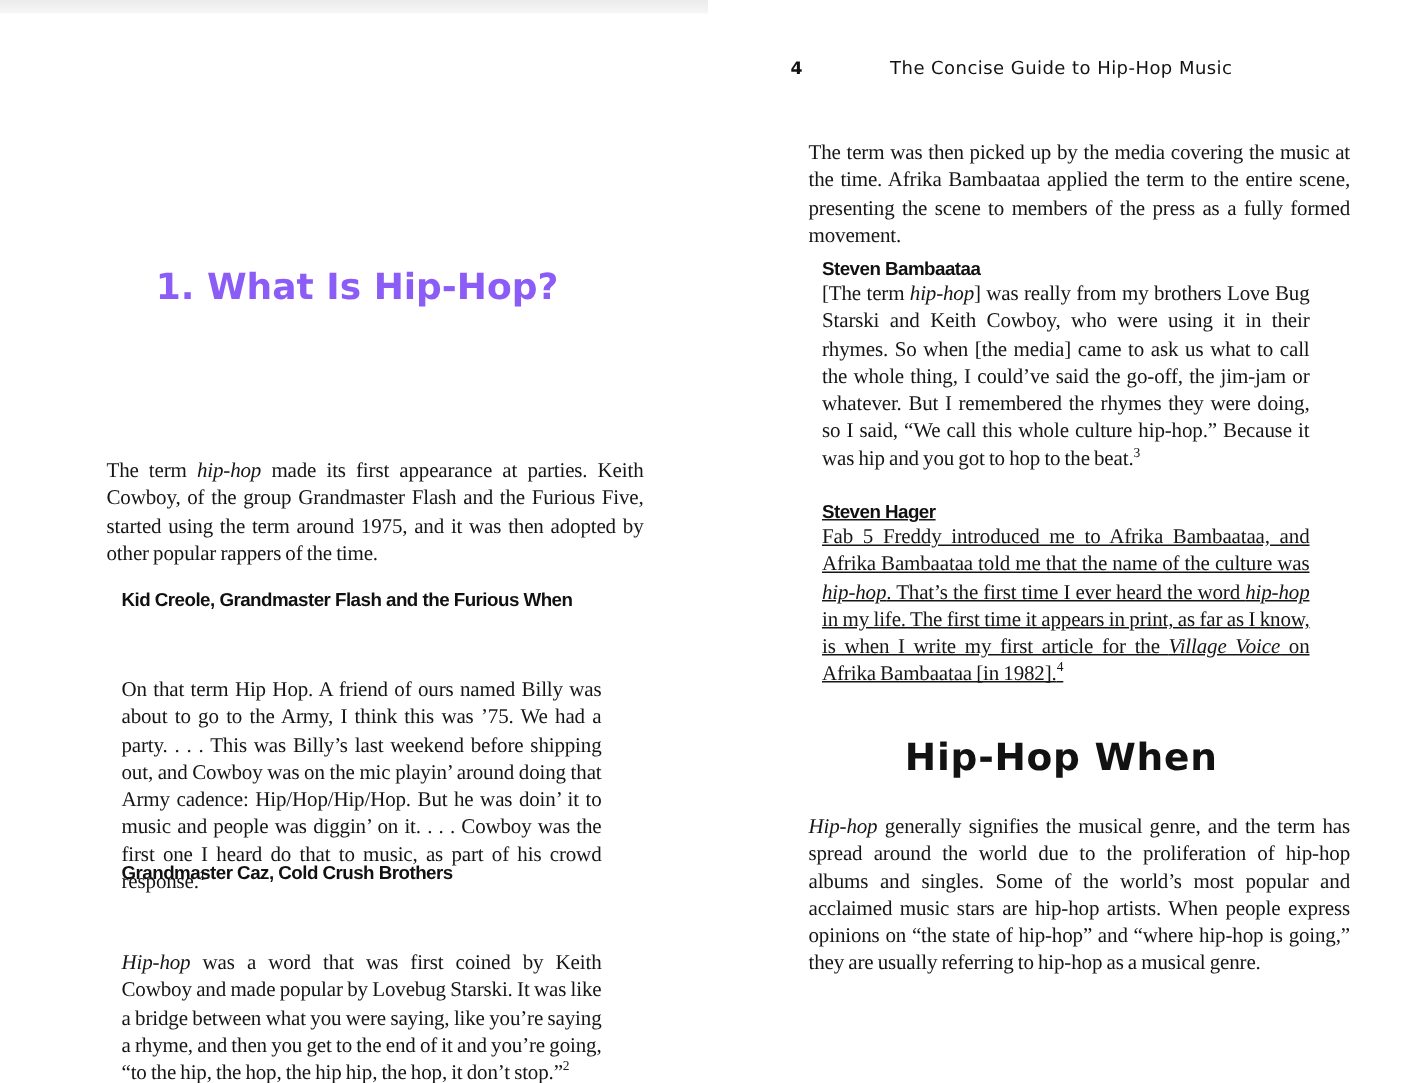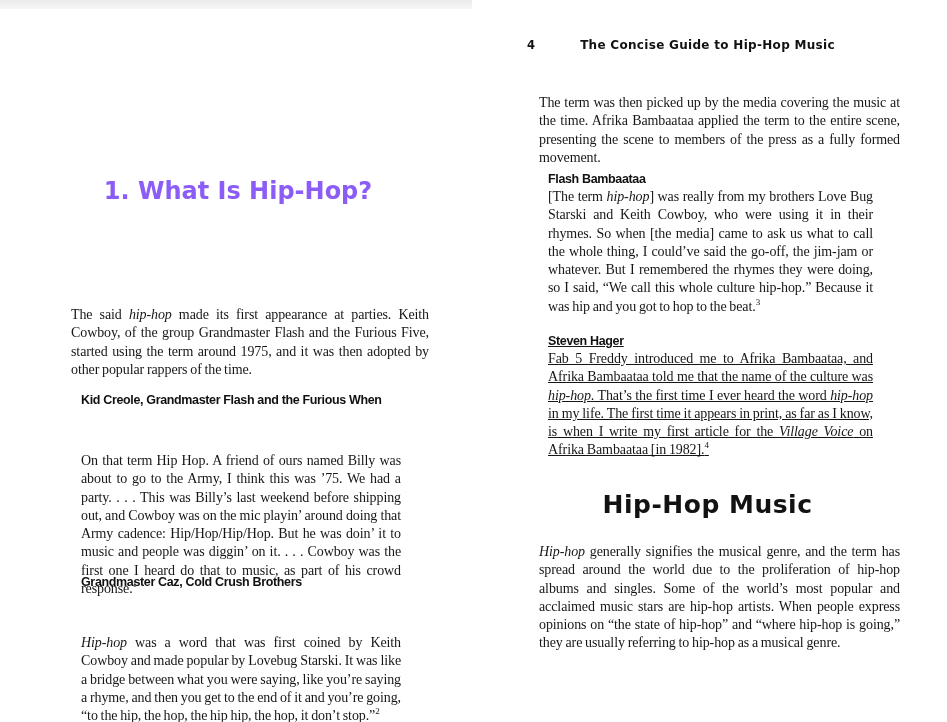--- a/index.html
+++ b/index.html
@@ -91,21 +91,21 @@
     font-size: 11.5px;
     line-height: 14px;
     color: #121212;
   }
   .running-head {
     position: absolute;
     left: 0; top: 0;
     width: 100%;
     margin: 0;
     font-family: "DejaVu Sans", sans-serif;
-    font-weight: bold;
+    font-weight: normal;
     font-size: 12px;
     line-height: 14px;
     letter-spacing: 0.3px;
     text-align: center;
     color: #121212;
     white-space: nowrap;
   }
   .section-heading {
     position: absolute;
     top: 490px; left: 0;
@@ -135,21 +135,21 @@
 <body>
 
 <div class="spread">
 
   <div class="edge-strip"></div>
 
   <div class="page page-left">
 
     <h1 class="chapter-heading">1. What Is Hip-Hop?</h1>
 
-    <p class="body-text intro-left"><span>The said </span><em>hip-hop</em><span> made its first appearance at parties. Keith Cowboy, of the group Grandmaster Flash and the Furious Five, started using the term around 1975, and it was then adopted by other popular rappers of the time.</span></p>
+    <p class="body-text intro-left"><span>The term </span><em>hip-hop</em><span> made its first appearance at parties. Keith Cowboy, of the group Grandmaster Flash and the Furious Five, started using the term around 1975, and it was then adopted by other popular rappers of the time.</span></p>
 
     <div class="quote-block quote-kid">
       <h3 class="q-attr">Kid Creole, Grandmaster Flash and the Furious When</h3>
       <p class="body-text q-text"><span>On that term Hip Hop. A friend of ours named Billy was about to go to the Army, I think this was ’75. We had a party. . . . This was Billy’s last weekend before shipping out, and Cowboy was on the mic playin’ around doing that Army cadence: Hip/Hop/Hip/Hop. But he was doin’ it to music and people was diggin’ on it. . . . Cowboy was the first one I heard do that to music, as part of his crowd response.</span><sup>1</sup></p>
     </div>
 
     <div class="quote-block quote-caz">
       <h3 class="q-attr">Grandmaster Caz, Cold Crush Brothers</h3>
       <p class="body-text q-text"><em>Hip-hop</em><span> was a word that was first coined by Keith Cowboy and made popular by Lovebug Starski. It was like a bridge between what you were saying, like you’re saying a rhyme, and then you get to the end of it and you’re going, “to the hip, the hop, the hip hip, the hop, it don’t stop.”</span><sup>2</sup></p>
     </div>
@@ -159,28 +159,28 @@
   <div class="page page-right">
 
     <div class="page-header">
       <span class="page-number">4</span>
       <h2 class="running-head">The Concise Guide to Hip-Hop Music</h2>
     </div>
 
     <p class="body-text intro-right"><span>The term was then picked up by the media covering the music at the time. Afrika Bambaataa applied the term to the entire scene, presenting the scene to members of the press as a fully formed movement.</span></p>
 
     <div class="quote-block quote-afrika">
-      <h3 class="q-attr">Flash Bambaataa</h3>
+      <h3 class="q-attr">Steven Bambaataa</h3>
       <p class="body-text q-text"><span>[The term </span><em>hip-hop</em><span>] was really from my brothers Love Bug Starski and Keith Cowboy, who were using it in their rhymes. So when [the media] came to ask us what to call the whole thing, I could’ve said the go-off, the jim-jam or whatever. But I remembered the rhymes they were doing, so I said, “We call this whole culture hip-hop.” Because it was hip and you got to hop to the beat.</span><sup>3</sup></p>
     </div>
 
     <div class="quote-block quote-steven">
       <h3 class="q-attr">Steven Hager</h3>
       <p class="body-text q-text"><span>Fab 5 Freddy introduced me to Afrika Bambaataa, and Afrika Bambaataa told me that the name of the culture was </span><em>hip-hop</em><span>. That’s the first time I ever heard the word </span><em>hip-hop</em><span> in my life. The first time it appears in print, as far as I know, is when I write my first article for the </span><em>Village Voice</em><span> on Afrika Bambaataa [in 1982].</span><sup>4</sup></p>
     </div>
 
-    <h2 class="section-heading">Hip-Hop Music</h2>
+    <h2 class="section-heading">Hip-Hop When</h2>
 
     <p class="body-text closing-right"><em>Hip-hop</em><span> generally signifies the musical genre, and the term has spread around the world due to the proliferation of hip-hop albums and singles. Some of the world’s most popular and acclaimed music stars are hip-hop artists. When people express opinions on “the state of hip-hop” and “where hip-hop is going,” they are usually referring to hip-hop as a musical genre.</span></p>
 
   </div>
 
 </div>
 
 </body></html>

